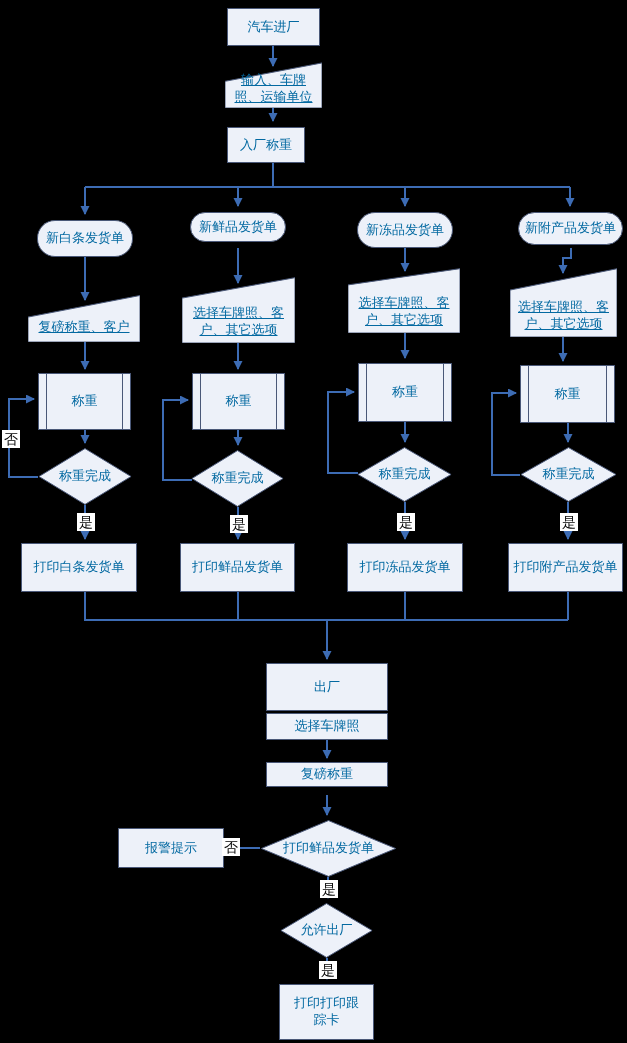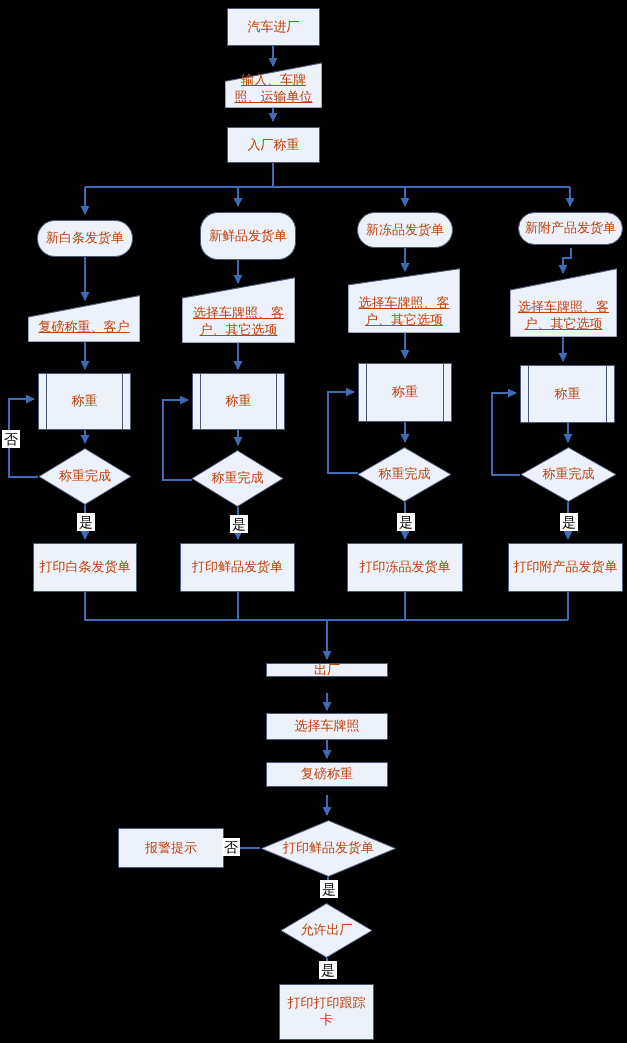--- a/index.html
+++ b/index.html
@@ -6,21 +6,21 @@
   #canvas {
     position:relative; width:627px; height:1043px; background:#000;
     font-family:"DejaVu Serif", serif; overflow:hidden;
   }
   #connectors { position:absolute; left:0; top:0; z-index:1; }
   .c { fill:none; stroke:#3d6cb4; stroke-width:2; stroke-linejoin:miter; }
   .arrow { marker-end:url(#ah); }
   .node {
     position:absolute; box-sizing:border-box; z-index:2;
     display:flex; align-items:center; justify-content:center;
-    text-align:center; font-size:13px; line-height:1.3; color:#c2410c;
+    text-align:center; font-size:13px; line-height:1.3; color:#0369a1;
   }
   .rect    { background:#edf1f9; border:1px solid #4a5878; }
   .stadium { background:#edf1f9; border:1px solid #4a5878; border-radius:18px; }
   .predef  { background:#edf1f9; border:1px solid #4a5878; }
   .predef::before, .predef::after {
     content:""; position:absolute; top:0; bottom:0; width:1px; background:#4a5878;
   }
   .predef::before { left:7px; }
   .predef::after  { right:7px; }
   .shape { position:absolute; left:0; top:0; width:100%; height:100%; }
@@ -83,28 +83,28 @@
     <span class="lbl">汽车进厂</span>
   </div>
 
   <div class="node manual" style="left:225px;top:62px;width:97px;height:46px">
     <svg class="shape" viewBox="0 0 100 100" preserveAspectRatio="none">
         <polygon points="0,42 100,2 100,100 0,100"></polygon>
       </svg>
     <span class="mlbl" style="bottom:2px;padding:0 8px">输入、车牌照、运输单位</span>
   </div>
 
-  <div class="node rect" style="left:227px;top:127px;width:93px;height:36px">
+  <div class="node rect" style="left:227px;top:127px;width:78px;height:36px">
     <span class="lbl">入厂称重</span>
   </div>
 
   <div class="node stadium" style="left:37px;top:220px;width:96px;height:37px">
     <span class="lbl">新白条发货单</span>
   </div>
-  <div class="node stadium" style="left:200px;top:212px;width:96px;height:48px">
+  <div class="node stadium" style="left:190px;top:212px;width:96px;height:30px">
     <span class="lbl">新鲜品发货单</span>
   </div>
   <div class="node stadium" style="left:357px;top:212px;width:96px;height:36px">
     <span class="lbl">新冻品发货单</span>
   </div>
   <div class="node stadium" style="left:518px;top:212px;width:105px;height:33px">
     <span class="lbl">新附产品发货单</span>
   </div>
 
   <div class="node manual" style="left:28px;top:295px;width:112px;height:47px">
@@ -163,34 +163,34 @@
       </svg>
     <span class="lbl">称重完成</span>
   </div>
   <div class="node" style="left:520px;top:447px;width:97px;height:55px">
     <svg class="shape" viewBox="0 0 100 100" preserveAspectRatio="none">
         <polygon points="50,1 99,50 50,99 1,50"></polygon>
       </svg>
     <span class="lbl">称重完成</span>
   </div>
 
-  <div class="node rect" style="left:33px;top:543px;width:104px;height:49px">
+  <div class="node rect" style="left:21px;top:543px;width:116px;height:49px">
     <span class="lbl">打印白条发货单</span>
   </div>
   <div class="node rect" style="left:180px;top:543px;width:115px;height:49px">
     <span class="lbl">打印鲜品发货单</span>
   </div>
   <div class="node rect" style="left:347px;top:543px;width:116px;height:49px">
     <span class="lbl">打印冻品发货单</span>
   </div>
   <div class="node rect" style="left:508px;top:543px;width:115px;height:49px">
     <span class="lbl">打印附产品发货单</span>
   </div>
 
-  <div class="node rect" style="left:266px;top:663px;width:122px;height:14px">
+  <div class="node rect" style="left:266px;top:663px;width:122px;height:48px">
     <span class="lbl">出厂</span>
   </div>
   <div class="node rect" style="left:266px;top:713px;width:122px;height:27px">
     <span class="lbl">选择车牌照</span>
   </div>
   <div class="node rect" style="left:266px;top:762px;width:122px;height:25px">
     <span class="lbl">复磅称重</span>
   </div>
   <div class="node" style="left:260px;top:820px;width:137px;height:57px">
     <svg class="shape" viewBox="0 0 100 100" preserveAspectRatio="none">
@@ -201,21 +201,21 @@
   <div class="node rect" style="left:118px;top:828px;width:106px;height:40px">
     <span class="lbl">报警提示</span>
   </div>
   <div class="node" style="left:280px;top:903px;width:93px;height:55px">
     <svg class="shape" viewBox="0 0 100 100" preserveAspectRatio="none">
         <polygon points="50,1 99,50 50,99 1,50"></polygon>
       </svg>
     <span class="lbl">允许出厂</span>
   </div>
   <div class="node rect" style="left:279px;top:984px;width:95px;height:56px">
-    <span class="lbl" style="padding:0 4px">打印打印跟踪卡</span>
+    <span class="lbl" style="padding:0 10px">打印打印跟踪卡</span>
   </div>
 
   <div class="elabel" style="left:2px;top:430px">否</div>
   <div class="elabel" style="left:77px;top:513px">是</div>
   <div class="elabel" style="left:230px;top:515px">是</div>
   <div class="elabel" style="left:397px;top:513px">是</div>
   <div class="elabel" style="left:560px;top:513px">是</div>
   <div class="elabel" style="left:222px;top:838px">否</div>
   <div class="elabel" style="left:320px;top:880px">是</div>
   <div class="elabel" style="left:319px;top:961px">是</div>

